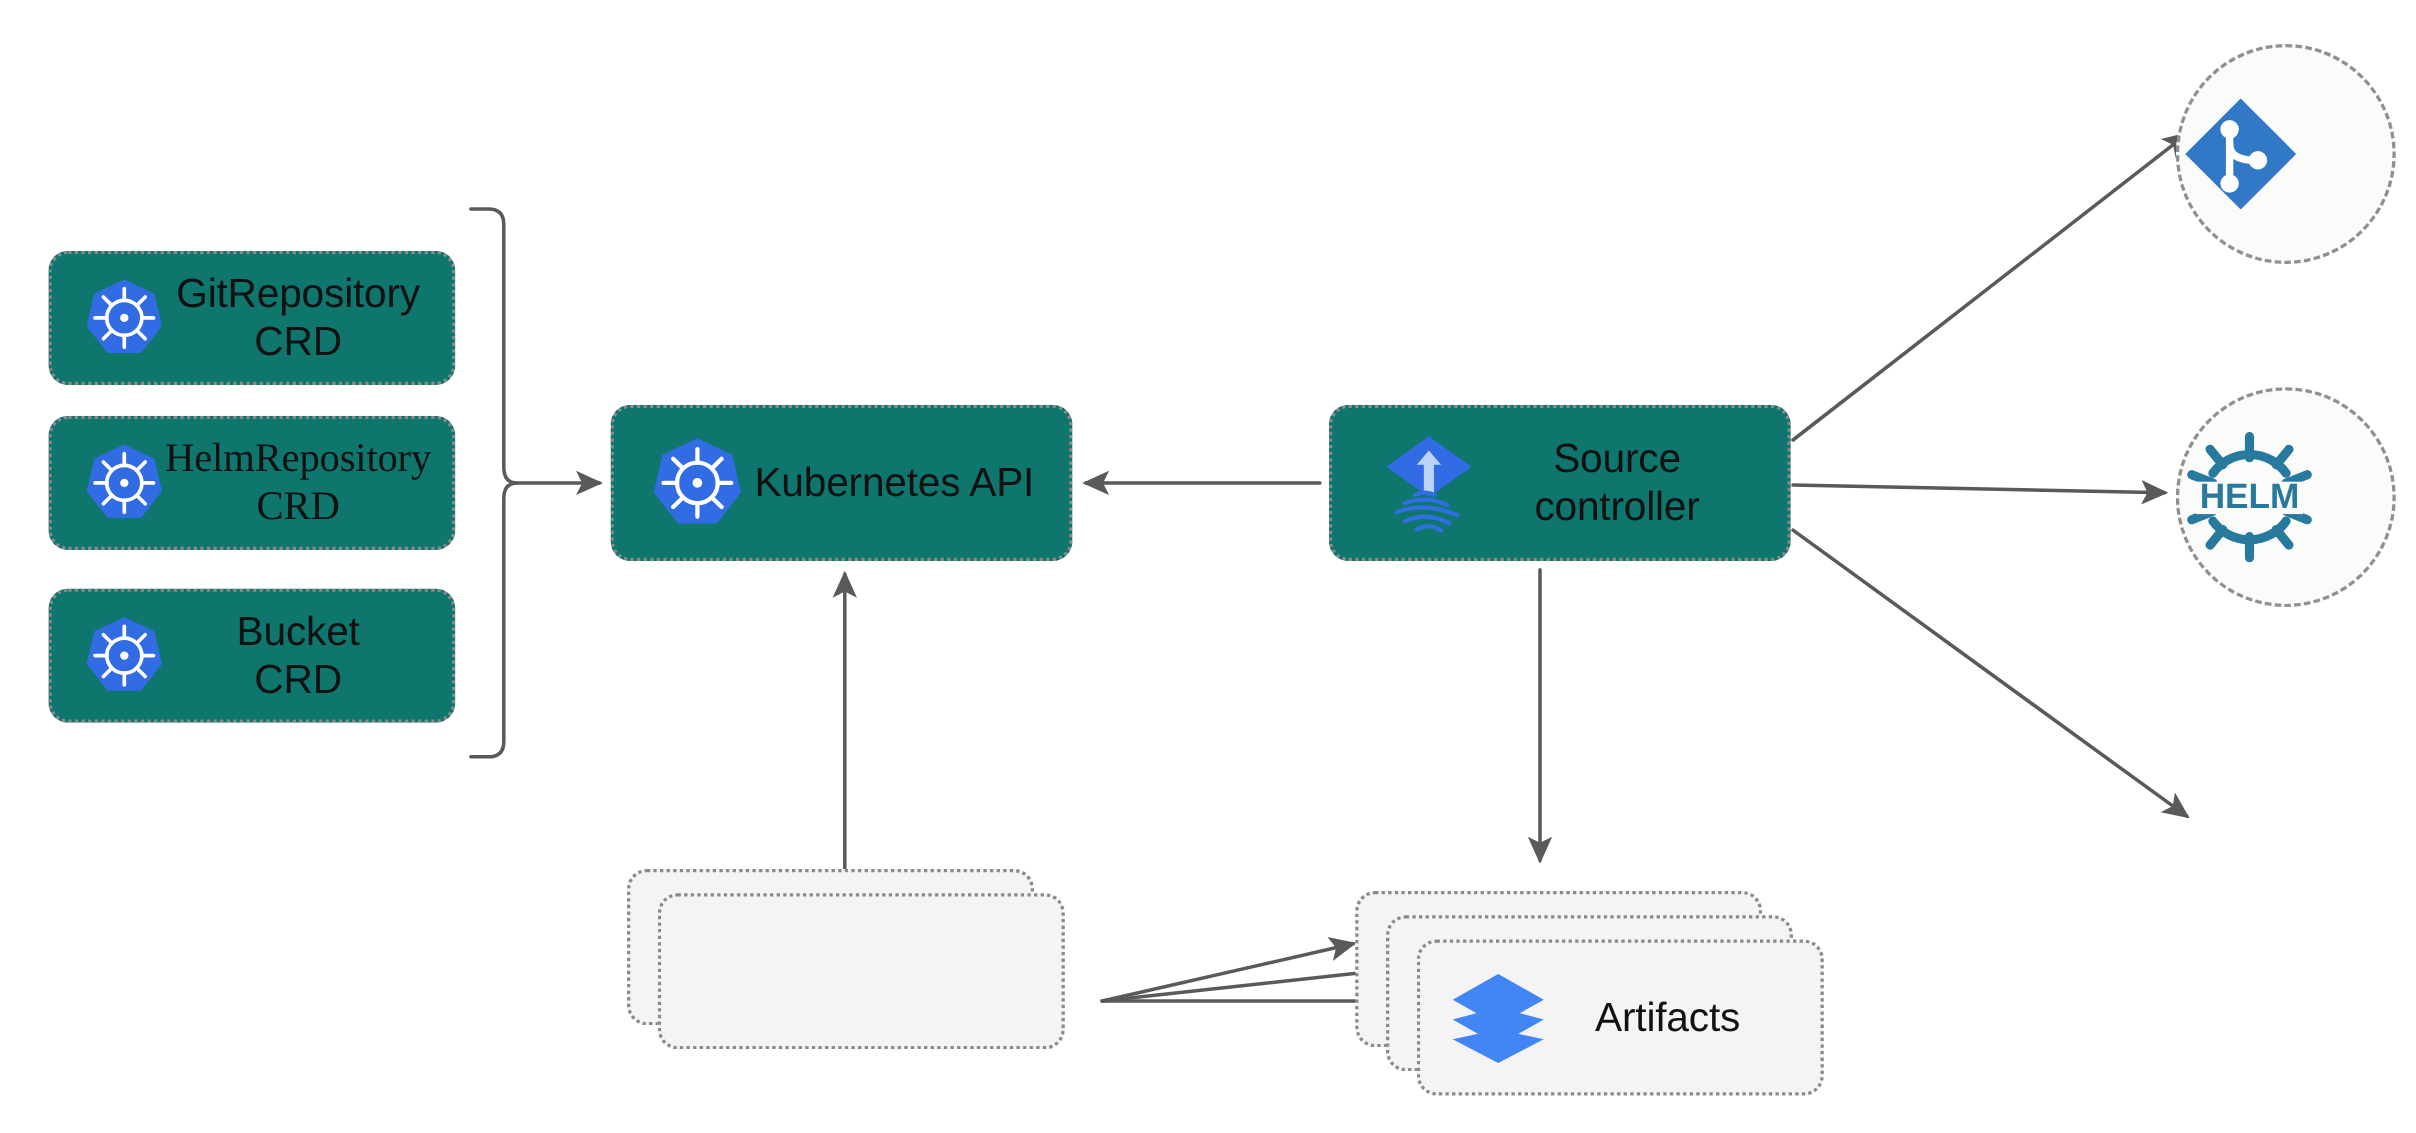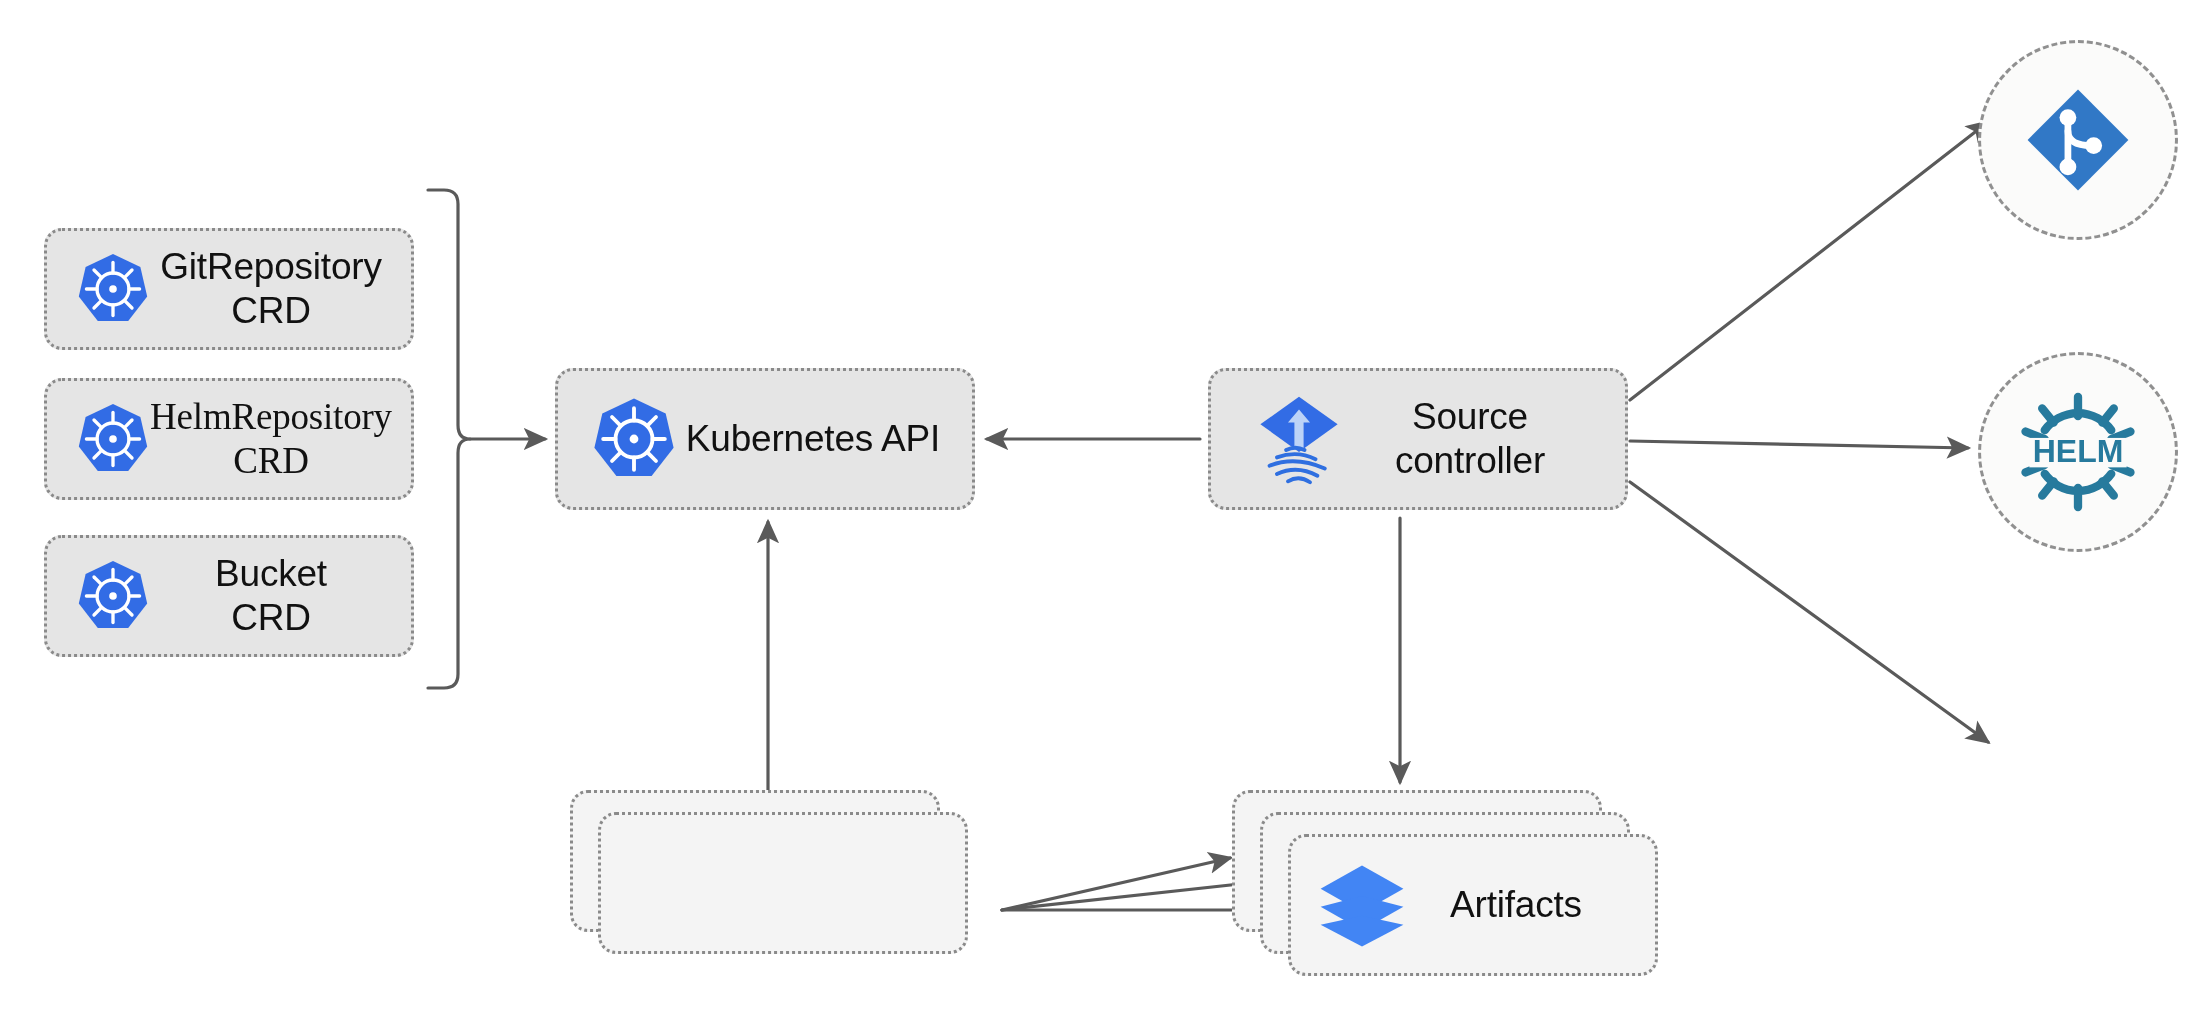--- a/index.html
+++ b/index.html
@@ -25,21 +25,21 @@
     top: 0;
     width: 2196px;
     height: 1030px;
     pointer-events: none;
   }
 
   
   .node {
     position: absolute;
     box-sizing: border-box;
-    background: #e5e5e5;
+    background: #0f766e;
     border: 3px dotted #8a8a8a;
     border-radius: 18px;
     display: flex;
     align-items: center;
     justify-content: center;
   }
   .node .label {
     font-size: 37px;
     color: #111111;
     line-height: 1.18;
@@ -97,37 +97,36 @@
   }
   .stack .ico {
     position: absolute;
     display: block;
   }
   #node-consumers { left: 570px; top: 790px; width: 430px; height: 190px; }
   #node-consumers .sheet.s3 { width: 370px; height: 142px; }
   #node-consumers .ico { left: 22px; top: 50%; transform: translateY(-50%); width: 88px; height: 88px; }
   #node-consumers .label { margin-left: 82px; }
 
-  #node-artifacts { left: 1232px; top: 790px; width: 430px; height: 190px; }
+  #node-artifacts { left: 1232px; top: 810px; width: 430px; height: 190px; }
   #node-artifacts .sheet.s3 { width: 370px; height: 142px; }
   #node-artifacts .ico { left: 26px; top: 50%; transform: translateY(-50%); width: 90px; height: 90px; }
   #node-artifacts .label { margin-left: 86px; }
 
   
   .circle-node {
     position: absolute;
     box-sizing: border-box;
     width: 200px;
     height: 200px;
     border-radius: 50%;
     background: #fbfbfa;
     border: 3px dashed #909090;
     display: flex;
     align-items: center;
-    justify-content: center;
   }
   .circle-node .ico { display: block; }
   #node-git  { left: 1978px; top: 40px; }
   #node-helm { left: 1978px; top: 352px; }
   #node-s3   { left: 1978px; top: 664px; }
 </style>
 </head>
 <body>
 
 <div id="canvas">

